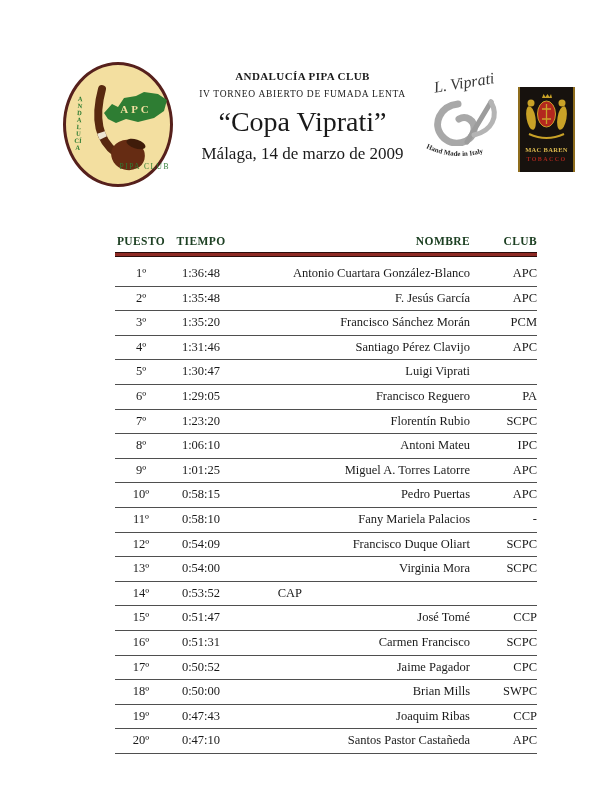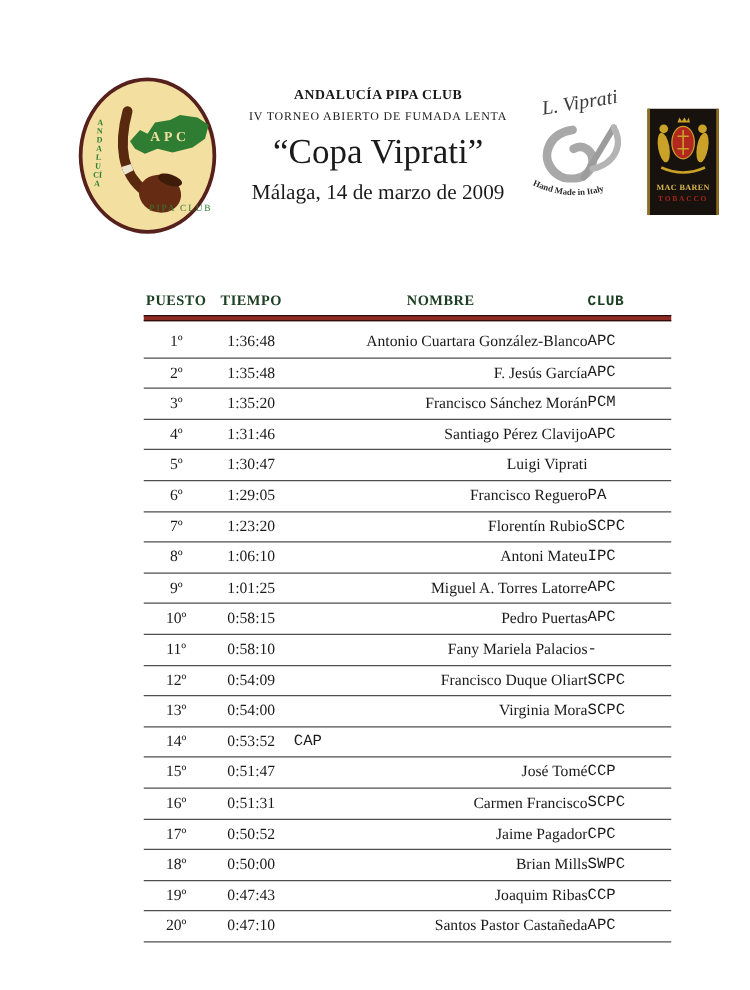--- a/index.html
+++ b/index.html
@@ -86,22 +86,22 @@
     border-top:1px solid #2a0e0c;border-bottom:1px solid #2a0e0c;
     margin-top:2px;
   }
   .rows{margin-top:5px;}
   .row{display:flex;height:23.6px;line-height:23.6px;
     font-size:12.5px;border-bottom:1.5px solid #4f4f4f;}
   .c-puesto{width:52px;text-align:center;flex:none;}
   .c-tiempo{width:68px;text-align:center;flex:none;}
   .c-nombre{width:235px;text-align:right;padding-left:10px;box-sizing:border-box;flex:none;
     white-space:nowrap;overflow:hidden;}
-  .c-club{width:67px;text-align:left;flex:none;font-family:Liberation Mono, monospace;}
-  .thead .c-nombre{text-align:center;padding-left:0;}
+  .c-club{width:67px;text-align:right;flex:none;}
+  .thead .c-nombre{text-align:right;padding-left:0;}
 </style>
 </head>
 <body>
 
 <div class="page">
 
   <div class="apc-logo">
     <div class="apc-side-text">ANDALUCÍA</div>
     <svg class="apc-map-svg" width="110" height="119" viewBox="0 0 110 119">
 

